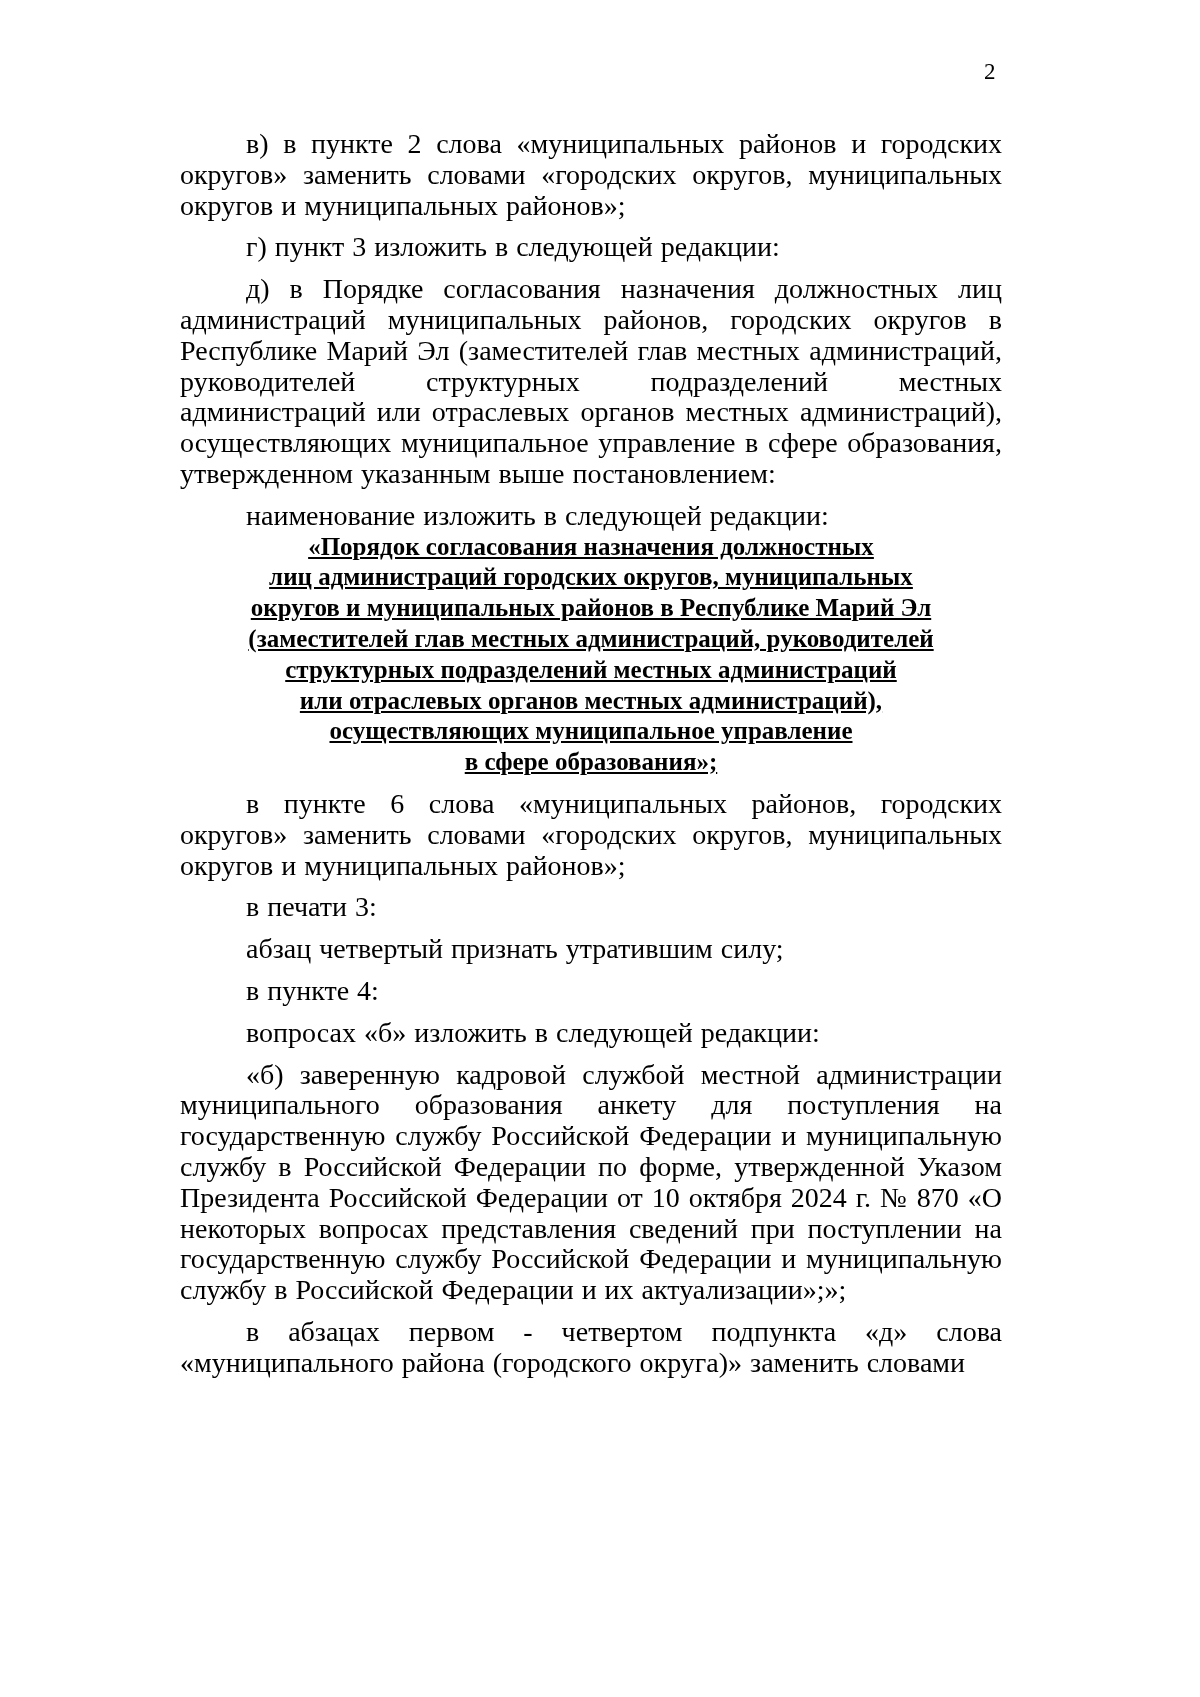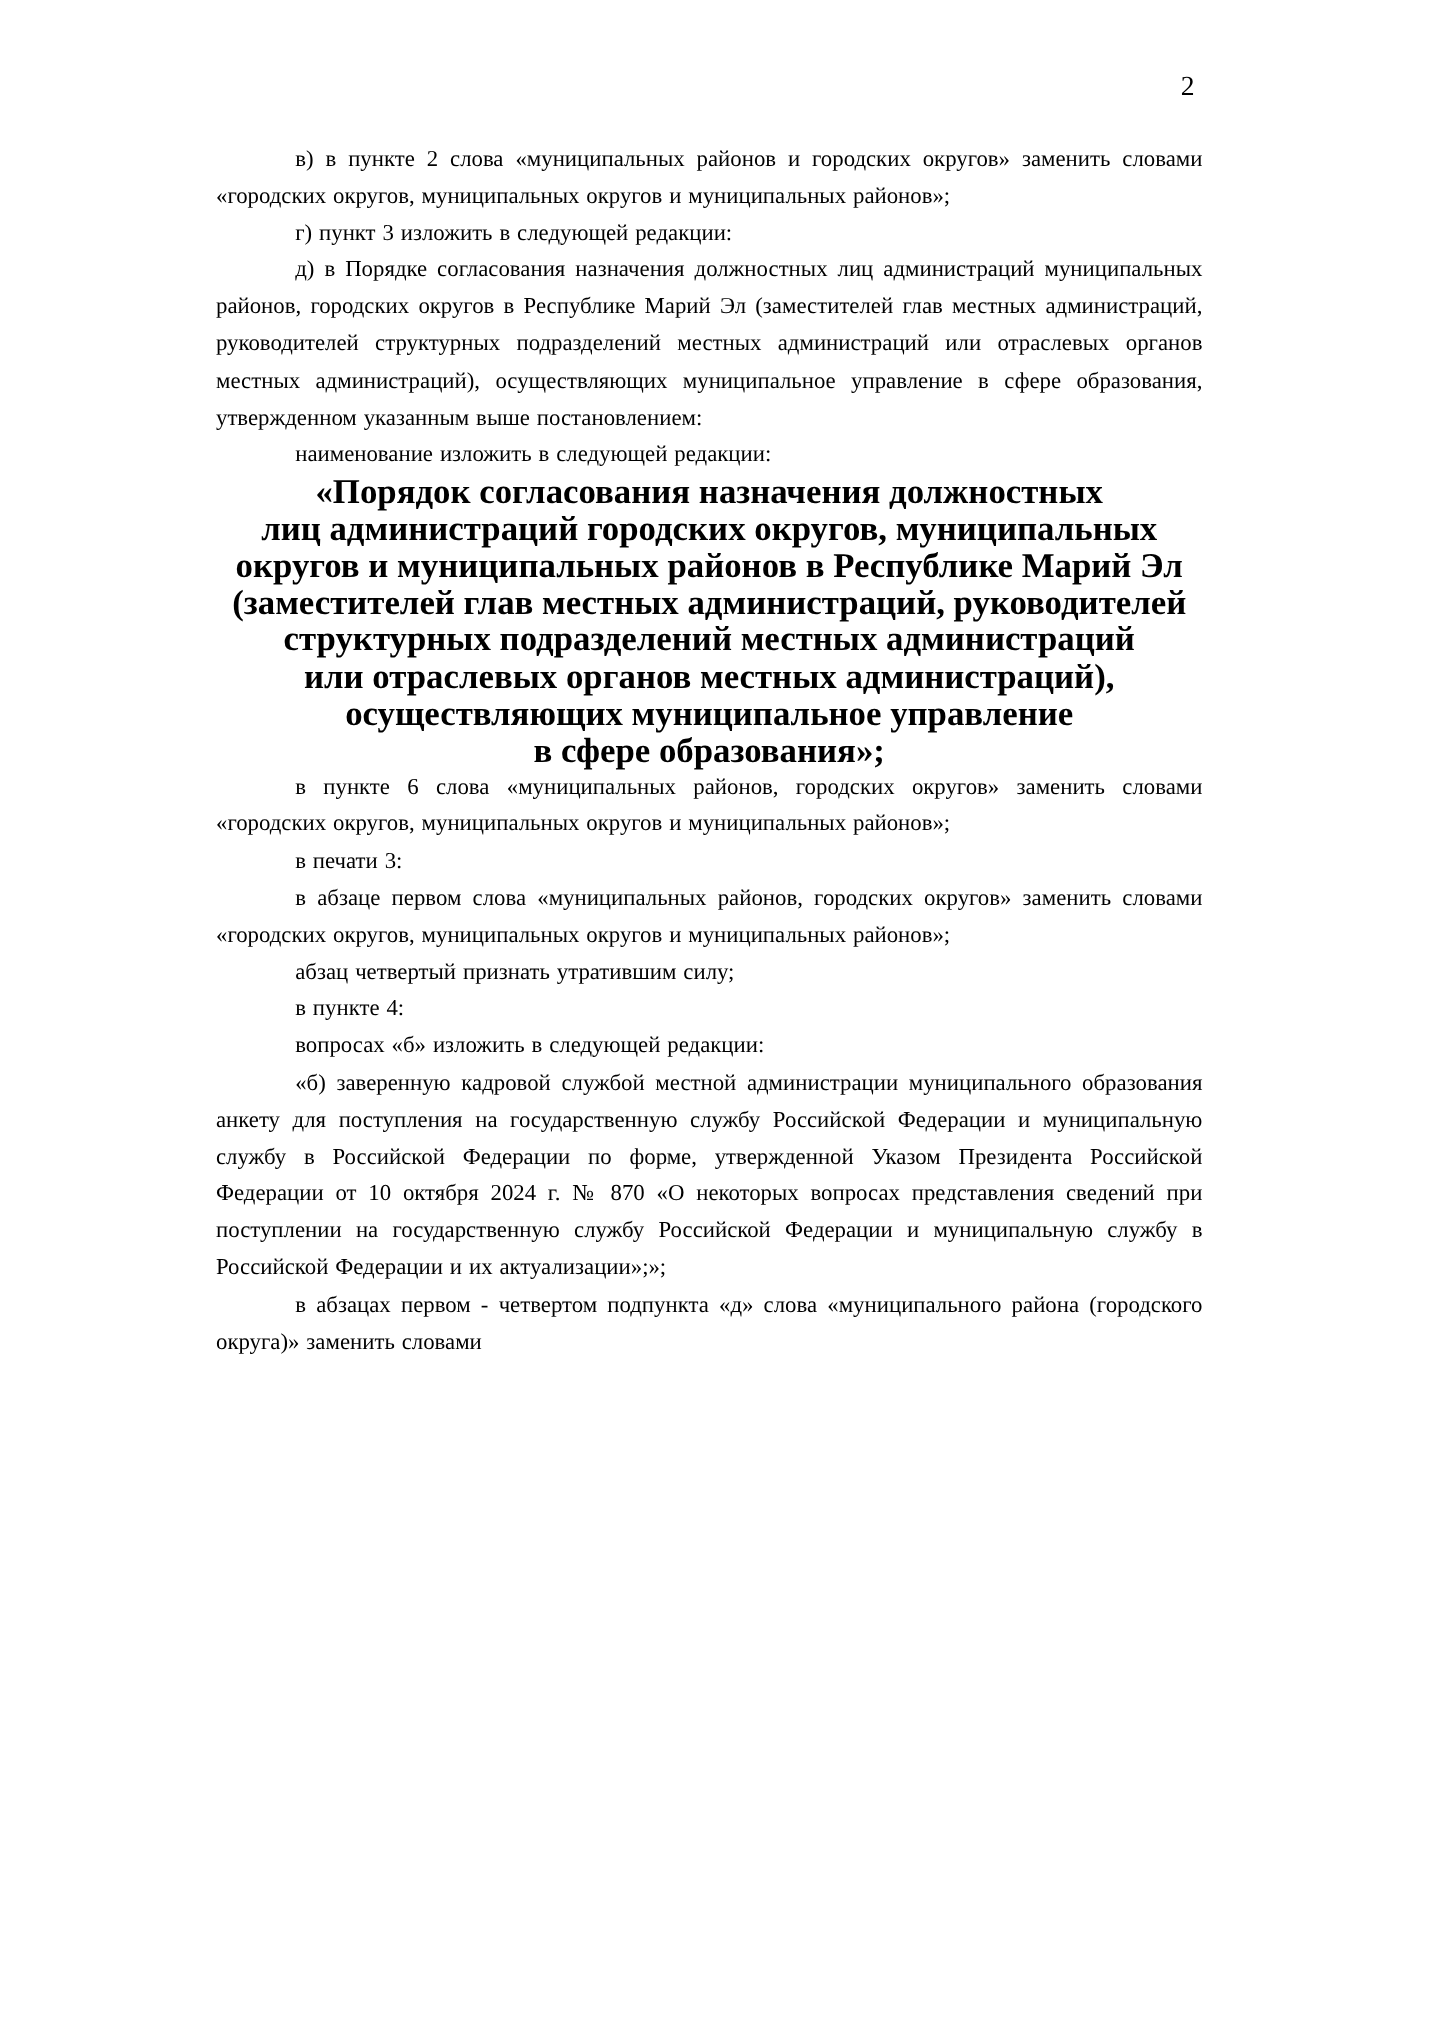--- a/index.html
+++ b/index.html
@@ -21,32 +21,34 @@
     font-size: 23px;
     line-height: 28px;
   }
   .content {
     position: absolute;
     top: 118px;
     left: 180px;
     width: 822px;
   }
   .para {
-    font-size: 19px;
+    font-size: 28px;
     line-height: 30.8px;
     text-align: justify;
     text-align-last: left;
     text-indent: 66px;
     word-spacing: 1px;
+    margin-top: 11px;
   }
   .heading-block {
-    font-size: 29px;
+    font-size: 25px;
     line-height: 30.8px;
     font-weight: bold;
     text-align: center;
+    text-decoration: underline;
   }
   .heading-line { white-space: nowrap; }
 </style>
 </head>
 <body>
 
 <div class="page">
 
   <div class="page-number">2</div>
 
@@ -63,21 +65,20 @@
       <div class="heading-line">округов и муниципальных районов в Республике Марий Эл</div>
       <div class="heading-line">(заместителей глав местных администраций, руководителей</div>
       <div class="heading-line">структурных подразделений местных администраций</div>
       <div class="heading-line">или отраслевых органов местных администраций),</div>
       <div class="heading-line">осуществляющих муниципальное управление</div>
       <div class="heading-line">в сфере образования»;</div>
     </div>
 
     <p class="para">в пункте 6 слова «муниципальных районов, городских округов» заменить словами «городских округов, муниципальных округов и муниципальных районов»;</p>
     <p class="para">в печати 3:</p>
-    <p class="para">в абзаце первом слова «муниципальных районов, городских округов» заменить словами «городских округов, муниципальных округов и муниципальных районов»;</p>
     <p class="para">абзац четвертый признать утратившим силу;</p>
     <p class="para">в пункте 4:</p>
     <p class="para">вопросах «б» изложить в следующей редакции:</p>
     <p class="para">«б) заверенную кадровой службой местной администрации муниципального образования анкету для поступления на государственную службу Российской Федерации и муниципальную службу в Российской Федерации по форме, утвержденной Указом Президента Российской Федерации от 10 октября 2024 г. № 870 «О некоторых вопросах представления сведений при поступлении на государственную службу Российской Федерации и муниципальную службу в Российской Федерации и их актуализации»;»;</p>
     <p class="para">в абзацах первом - четвертом подпункта «д» слова «муниципального района (городского округа)» заменить словами</p>
 
   </div>
 </div>
 
 </body></html>

